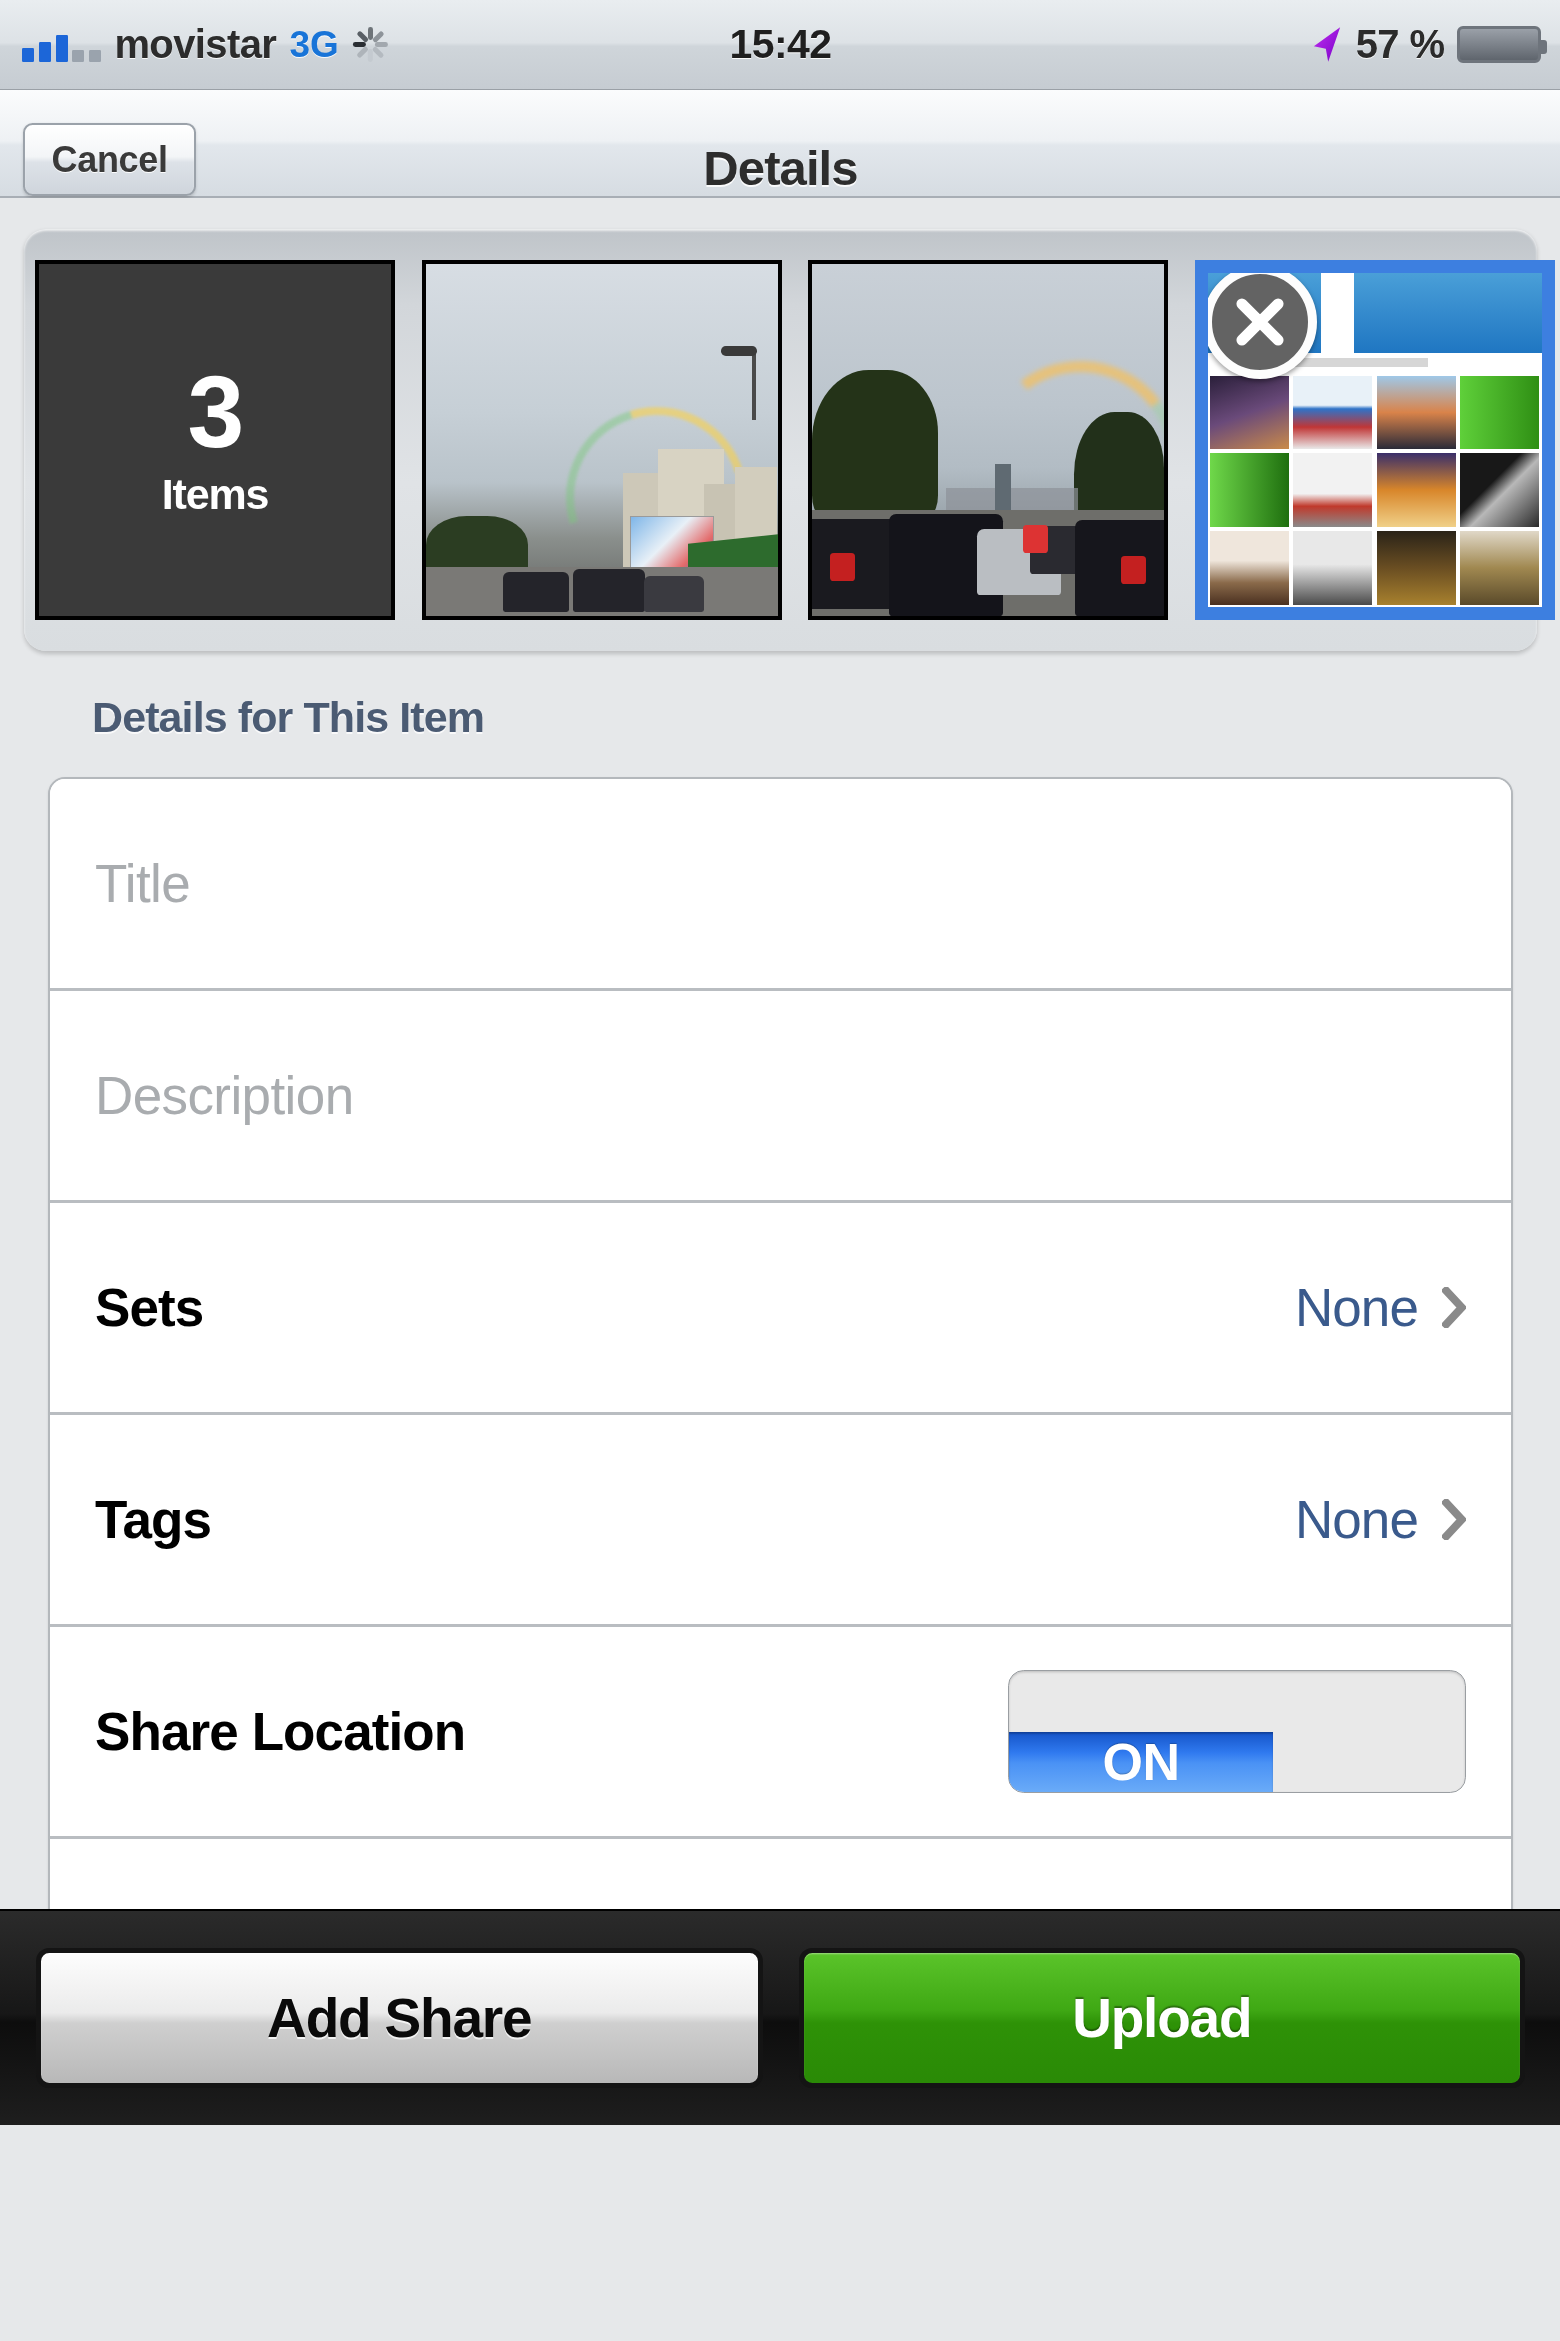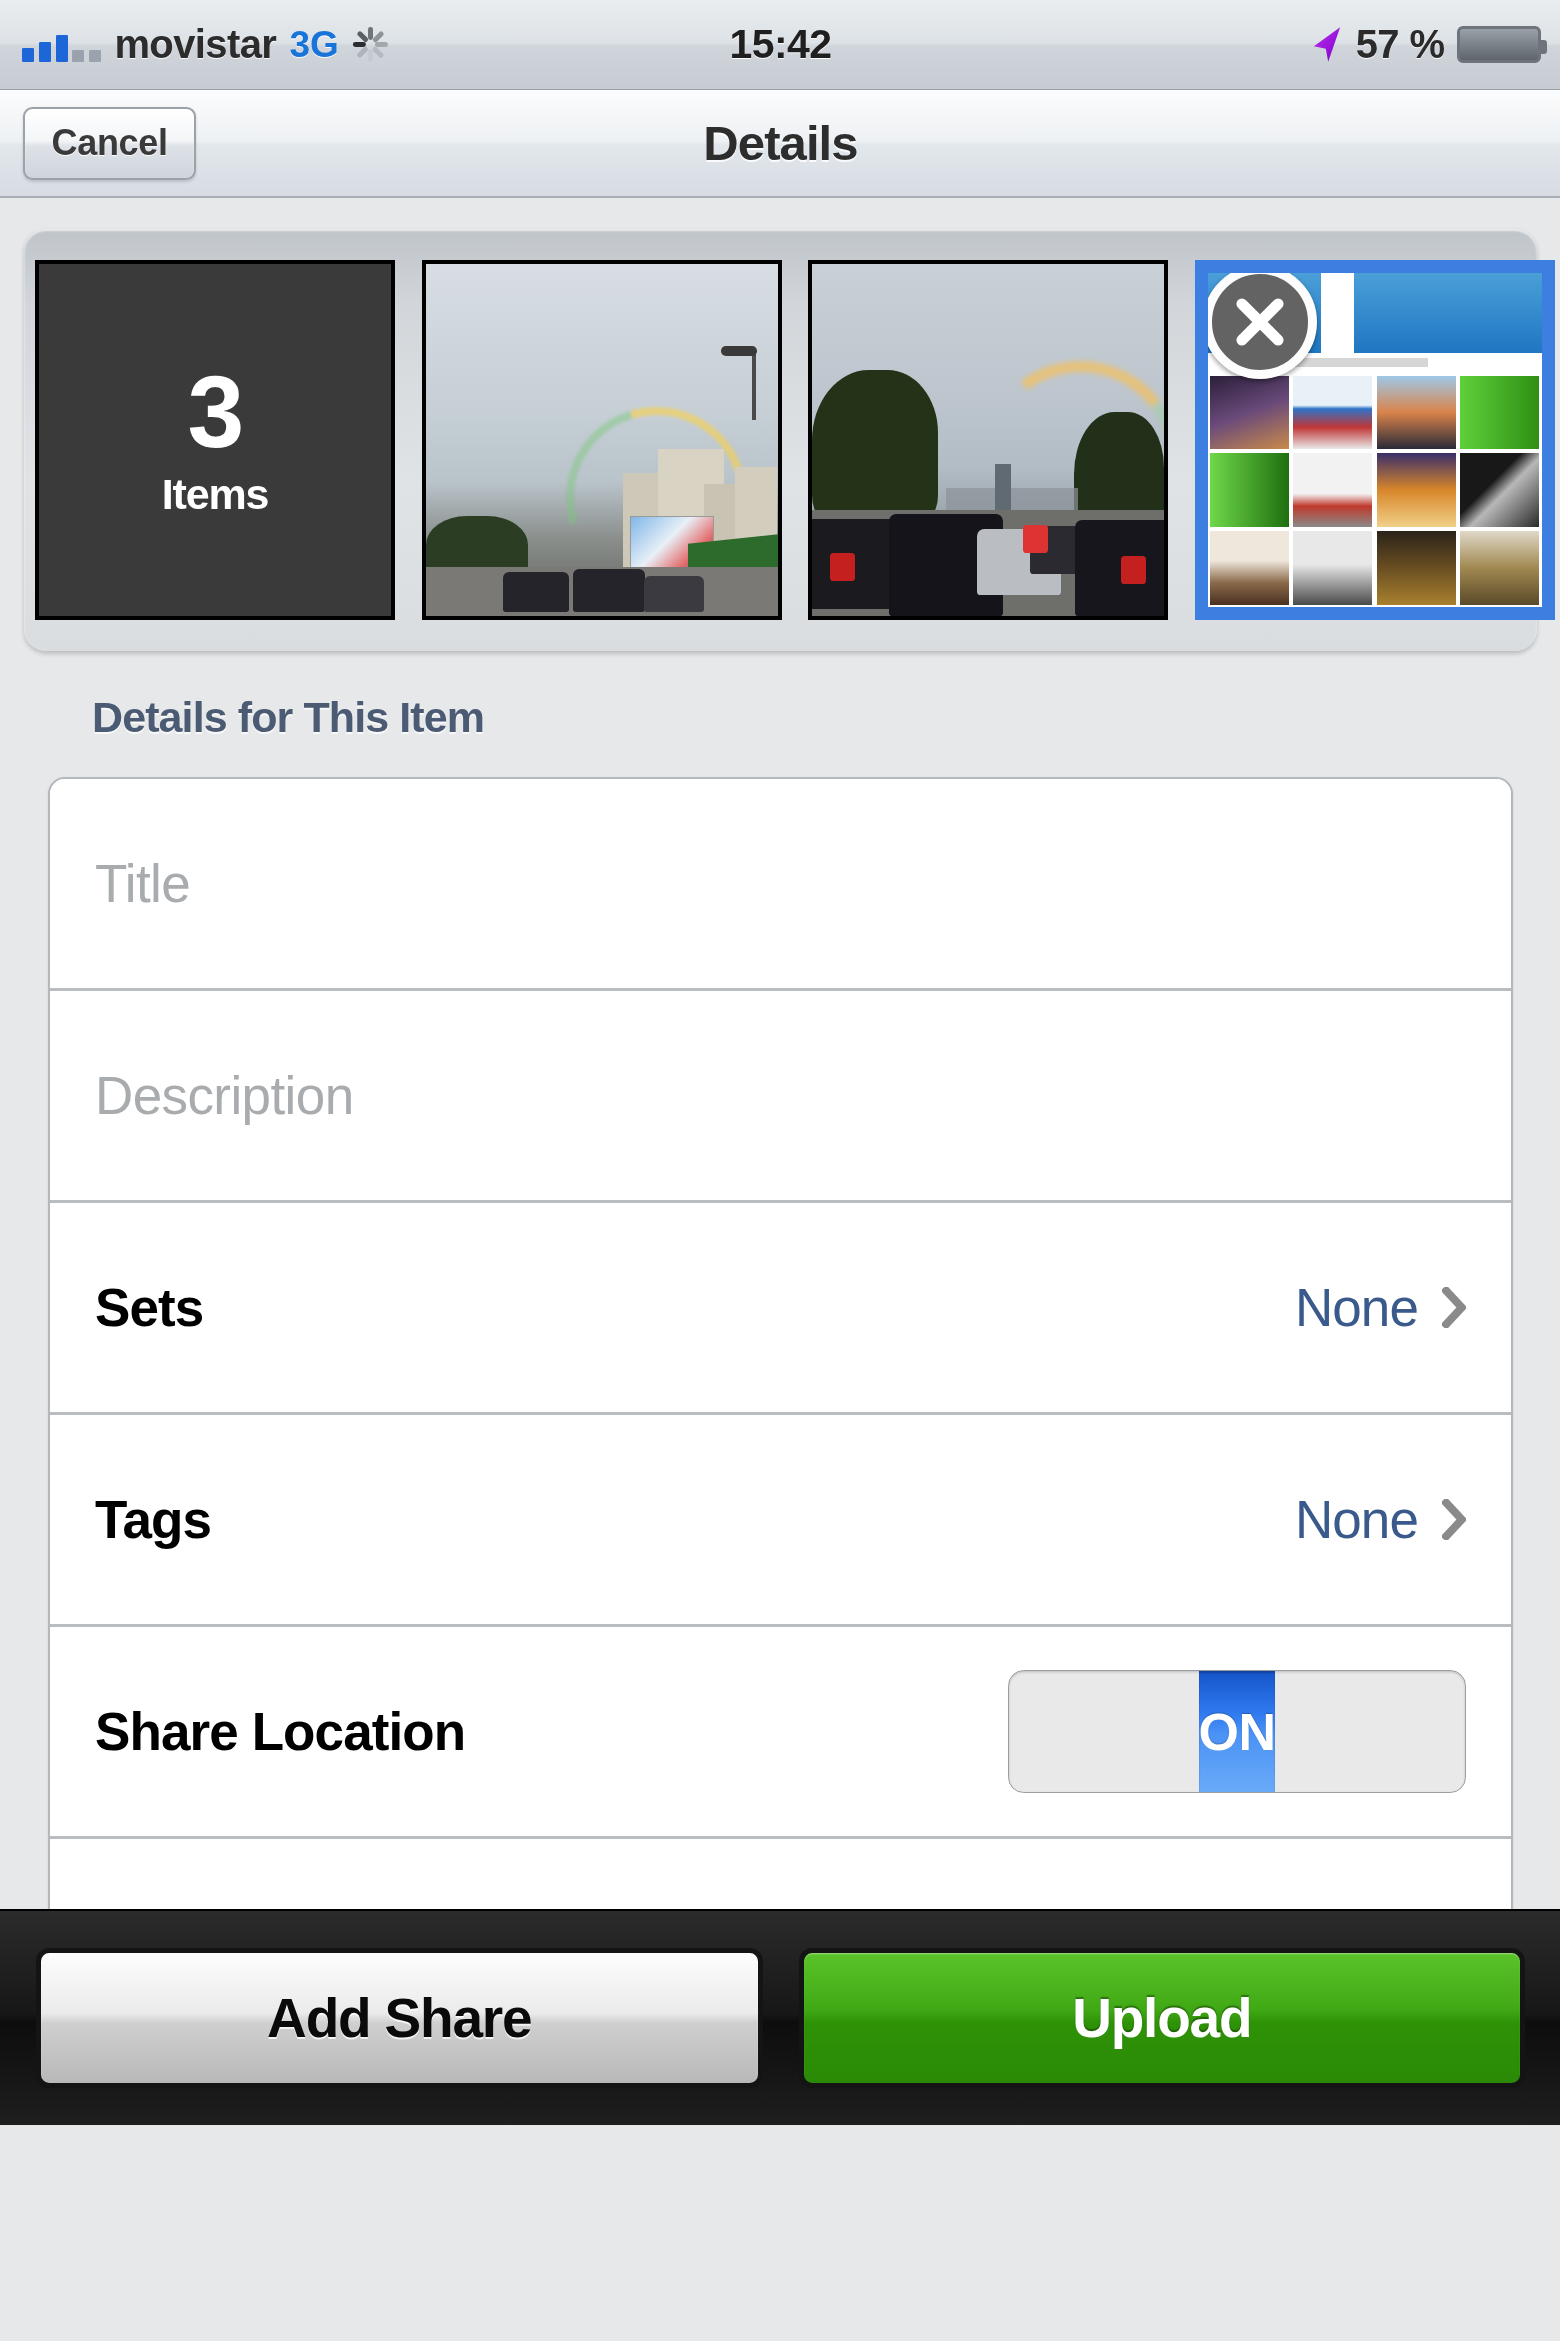--- a/index.html
+++ b/index.html
@@ -78,21 +78,21 @@
   .sb-batt-fill{
     height:100%; width:57%; border-radius:2.4px;
     background:linear-gradient(to bottom,#8ae84a 0%,#4fc914 48%,#3cb007 52%,#6ddb2b 100%);
   }
 
   
   .navbar{
     position:relative; height:108px;
     background:linear-gradient(to bottom,#fbfcfd 0%,#eef1f4 48%,#e2e7ec 52%,#d6dce2 100%);
     border-bottom:2.4px solid #a8aeb5;
-    display:flex; align-items:center;
+    display:flex; align-items:flex-end;
   }
   .nav-cancel{
     margin-left:23px;
     padding:0 26.5px; height:73px;
     display:flex; align-items:center; justify-content:center;
     border:2.4px solid #9ba2aa; border-radius:9.6px;
     background:linear-gradient(to bottom,#ffffff 0%,#f3f5f7 46%,#dde2e8 54%,#cfd5dc 100%);
     box-shadow:0 1.2px 1.2px rgba(255,255,255,.9) inset, 0 1.8px 3px rgba(0,0,0,.14);
     font-size:36px; font-weight:bold; color:#3a3a3a;
     text-shadow:0 1.2px 0 rgba(255,255,255,.9);
@@ -290,23 +290,22 @@
   }
   .chev{ width:24px; height:41px; }
   .chev svg{ width:24px; height:41px; display:block; }
 
   
   .switch{
     width:458px; height:123px;
     border-radius:15.7px;
     border:1.8px solid #9a9ea2;
     background:#e9e9e9;
-    display:flex; align-items:center; overflow:hidden;
+    display:flex; align-items:flex-end; overflow:hidden;
     box-shadow:0 1.2px 2.4px rgba(0,0,0,.18) inset;
-    flex-direction:column;
   }
   .switch-on{
     flex:1;
     background:linear-gradient(to bottom,#1554c8 0%,#2f79ef 34%,#4a92f5 52%,#6aabf8 100%);
     display:flex; align-items:center; justify-content:center;
     box-shadow:0 1.8px 1.8px rgba(0,0,0,.25) inset;
   }
   .switch-on span{
     font-size:52px; font-weight:bold; color:#fff;
     letter-spacing:-0.6px; text-shadow:0 -1.2px 1.2px rgba(0,0,0,.25);

